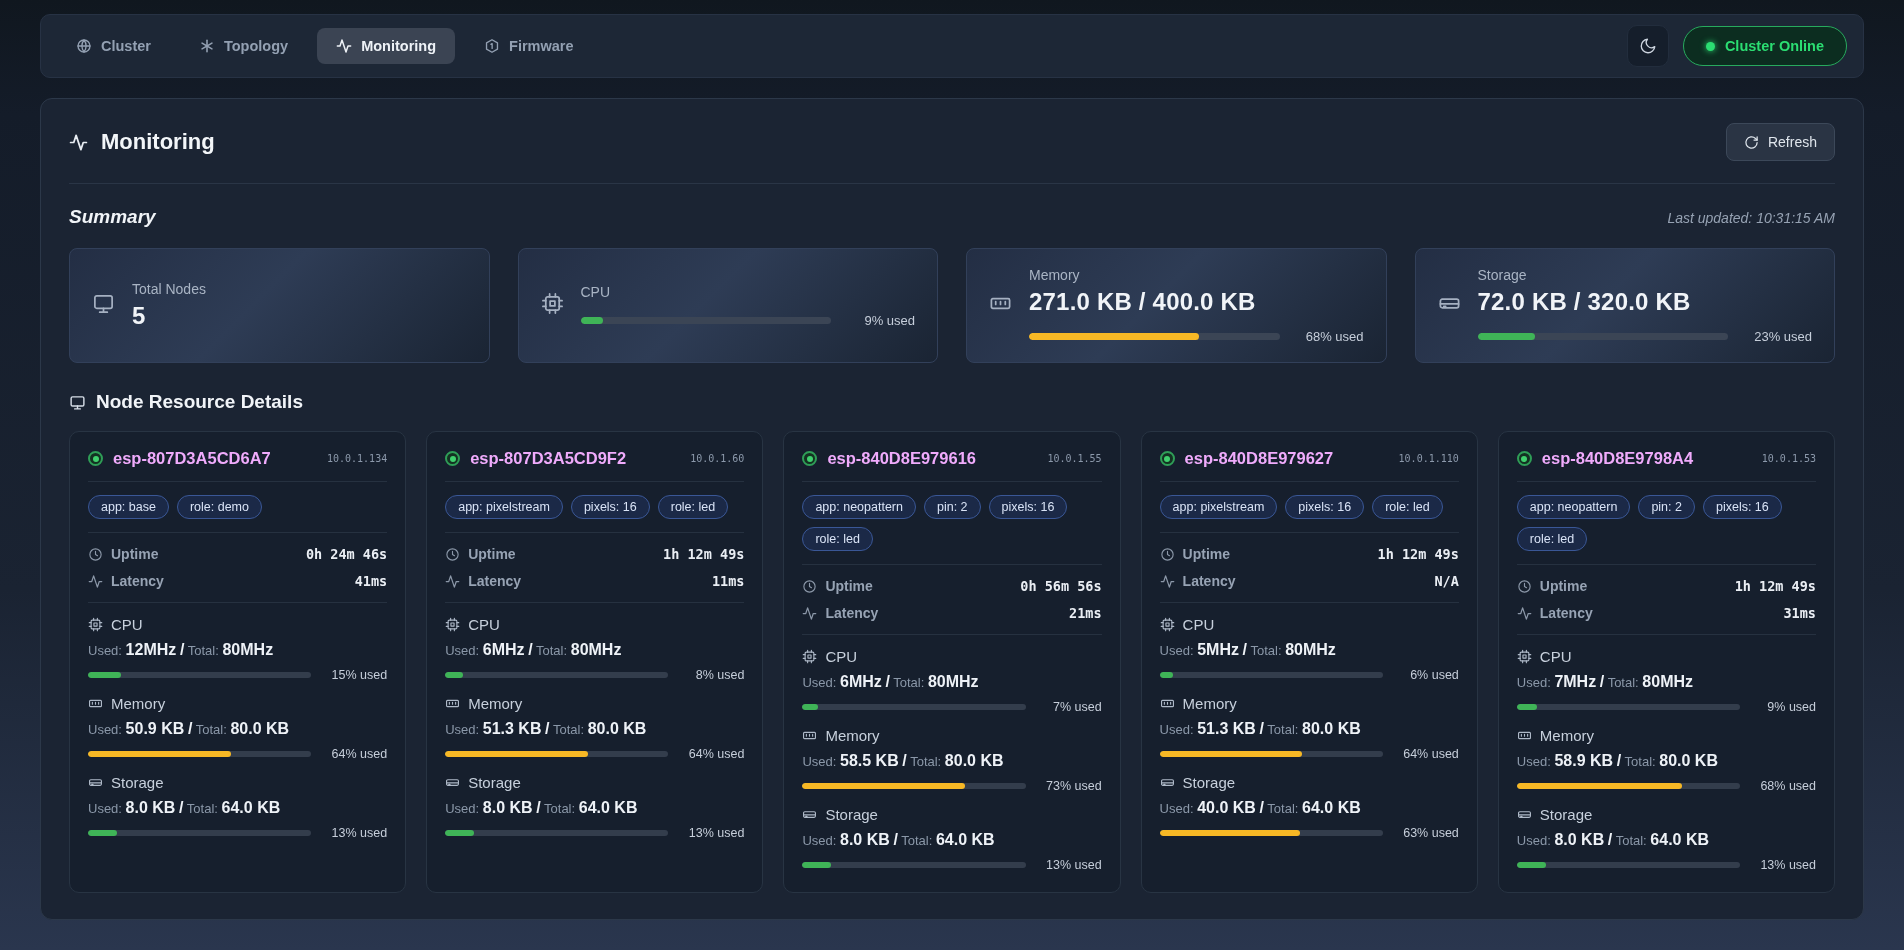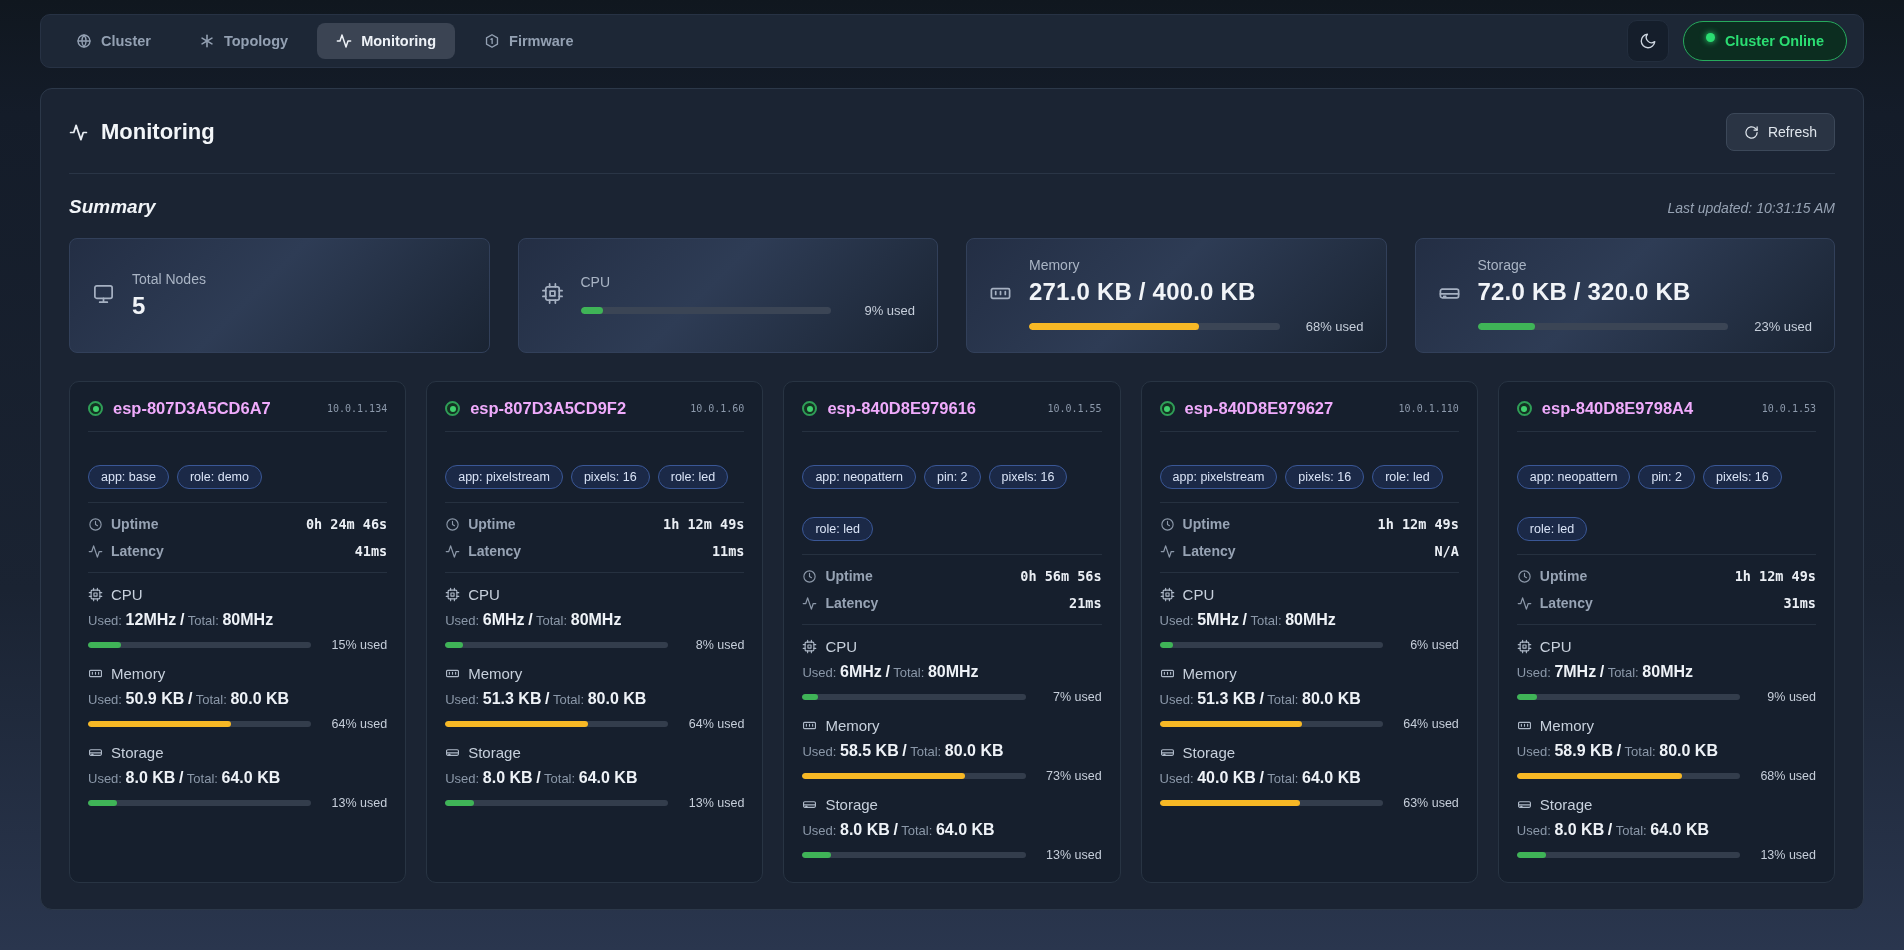--- a/index.html
+++ b/index.html
@@ -6,40 +6,40 @@
   html,body { width:1904px; height:950px; overflow:hidden; }
   body {
     font-family:"Liberation Sans","DejaVu Sans",sans-serif;
     background:linear-gradient(180deg,#10171f 0%,#141c29 12%,#1a2332 62%,#2a364e 100%);
     color:#e8edf3;
   }
   .mono { font-family:"DejaVu Sans Mono","Liberation Mono",monospace; }
 
   
   .navbar {
-    margin:14px 40px 0; height:54px; background:#1d2736; border:1px solid #273244;
+    margin:14px 40px 0; height:64px; background:#1d2736; border:1px solid #273244;
     border-radius:10px; display:flex; align-items:center; justify-content:space-between;
     padding:0 16px;
   }
   .nav-tabs { display:flex; align-items:center; gap:10px; }
   .nav-tab {
     display:flex; align-items:center; gap:9px; padding:10px 19px; border-radius:8px;
     background:transparent; border:none; color:#93a0b2; font-size:14.5px; font-weight:600;
     font-family:inherit; cursor:pointer;
   }
   .nav-tab svg { width:16px; height:16px; }
   .nav-tab.active { background:#3b4453; color:#eef2f7; }
   .nav-right { display:flex; align-items:center; gap:14px; }
   .theme-btn {
     width:42px; height:42px; border-radius:10px; background:#151e2b; border:1px solid #222d3d;
     color:#cdd5df; display:flex; align-items:center; justify-content:center; cursor:pointer;
   }
   .theme-btn svg { width:18px; height:18px; }
   .status-pill {
-    display:flex; gap:10px; padding:11px 22px; border-radius:999px;
+    display:flex; align-items:center; gap:10px; padding:11px 22px; border-radius:999px;
     background:#0c2d20; border:1px solid #27aa5d; color:#2bdd72; font-weight:700;
     font-size:14.5px; font-family:inherit; cursor:pointer;
   }
   .status-dot { width:9px; height:9px; border-radius:50%; background:#2bdd72; box-shadow:0 0 6px #2bdd72; }
 
   
   .panel {
     margin:20px 40px 0; background:#1b2433; border:1px solid #2c3849; border-radius:12px;
     padding:0 28px 26px;
   }
@@ -87,21 +87,21 @@
     width:15px; height:15px; border-radius:50%; border:2px solid #2f9e57; background:#143122;
     display:flex; align-items:center; justify-content:center; flex:none;
   }
   .node-dot::after { content:""; width:6px; height:6px; border-radius:50%; background:#3fd06d; }
   .node-name { font-size:16.5px; font-weight:700; color:#f0abfc; white-space:nowrap; }
   .node-ip { margin-left:auto; font-size:10px; color:#8c99ab; white-space:nowrap; }
   .hr { border-top:1px solid #263140; margin:13px 0; }
   .tag-row { display:flex; flex-wrap:wrap; gap:8px; }
   .tag {
     padding:4px 12px; border-radius:999px; background:#1b2947; border:1px solid #3a5796;
-    color:#d9e3f6; font-size:12.5px; white-space:nowrap;margin-top:20px;
+    color:#d9e3f6; font-size:12.5px; white-space:nowrap;
   }
   .metric-row { display:flex; align-items:center; justify-content:space-between; margin:11px 0; }
   .metric-label { display:flex; align-items:center; gap:8px; font-size:14px; font-weight:700; color:#97a3b4; }
   .metric-label svg { width:15px; height:15px; color:#8c98a9; }
   .metric-value { font-size:13.5px; font-weight:700; color:#eaeef4; }
 
   .resource { margin-top:13px; }
   .res-head { display:flex; align-items:center; gap:8px; font-size:15px; color:#c7d0dc; }
   .res-head svg { width:15px; height:15px; color:#aeb9c8; }
   .usage { margin:8px 0 9px; font-size:13px; color:#8b98a9; }
@@ -237,20 +237,27 @@
                 <div class="fill" style="width:23%;background:#3fb457"></div>
               </div>
               <div class="pct">23% used</div>
             </div>
           </div>
         </div>
       </div>
   </section>
 
   <section class="nodes-section">
+    <div class="h2">
+      <svg viewBox="0 0 24 24" fill="none" stroke="currentColor" stroke-width="2" stroke-linecap="round" stroke-linejoin="round">
+          <rect x="3" y="4" width="18" height="13" rx="2"></rect>
+          <path d="M8 21h8M12 17v4"></path>
+        </svg>
+      <span>Node Resource Details</span>
+    </div>
     <div class="nodes-grid">
         <div class="node-card">
           <div class="node-head">
             <span class="node-dot"></span>
             <span class="node-name">esp-807D3A5CD6A7</span>
             <span class="node-ip mono">10.0.1.134</span>
           </div>
           <div class="hr"></div>
           <div class="tag-row">
             <span class="tag">app: base</span>

